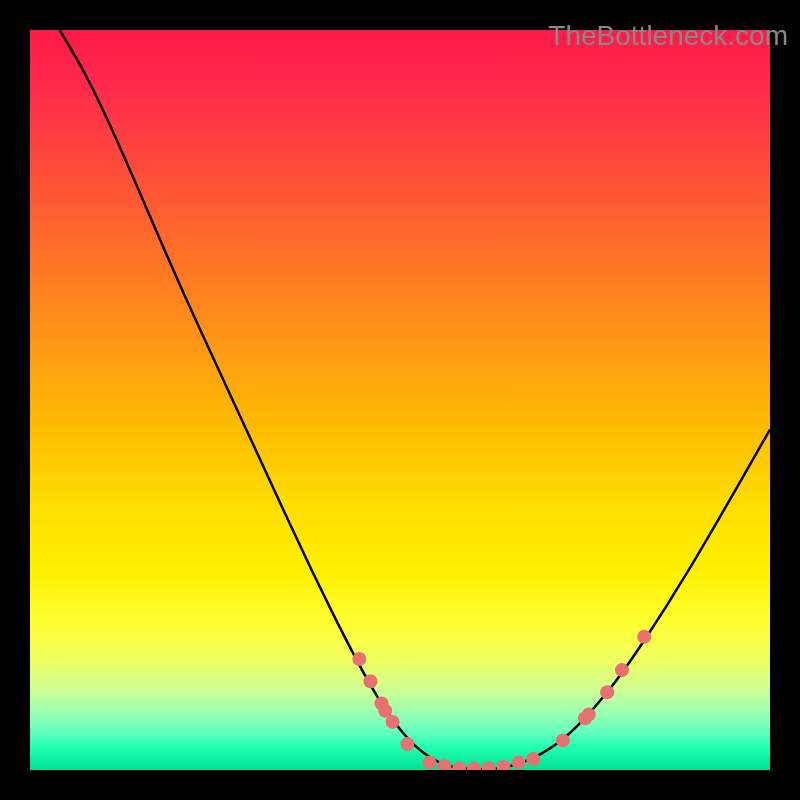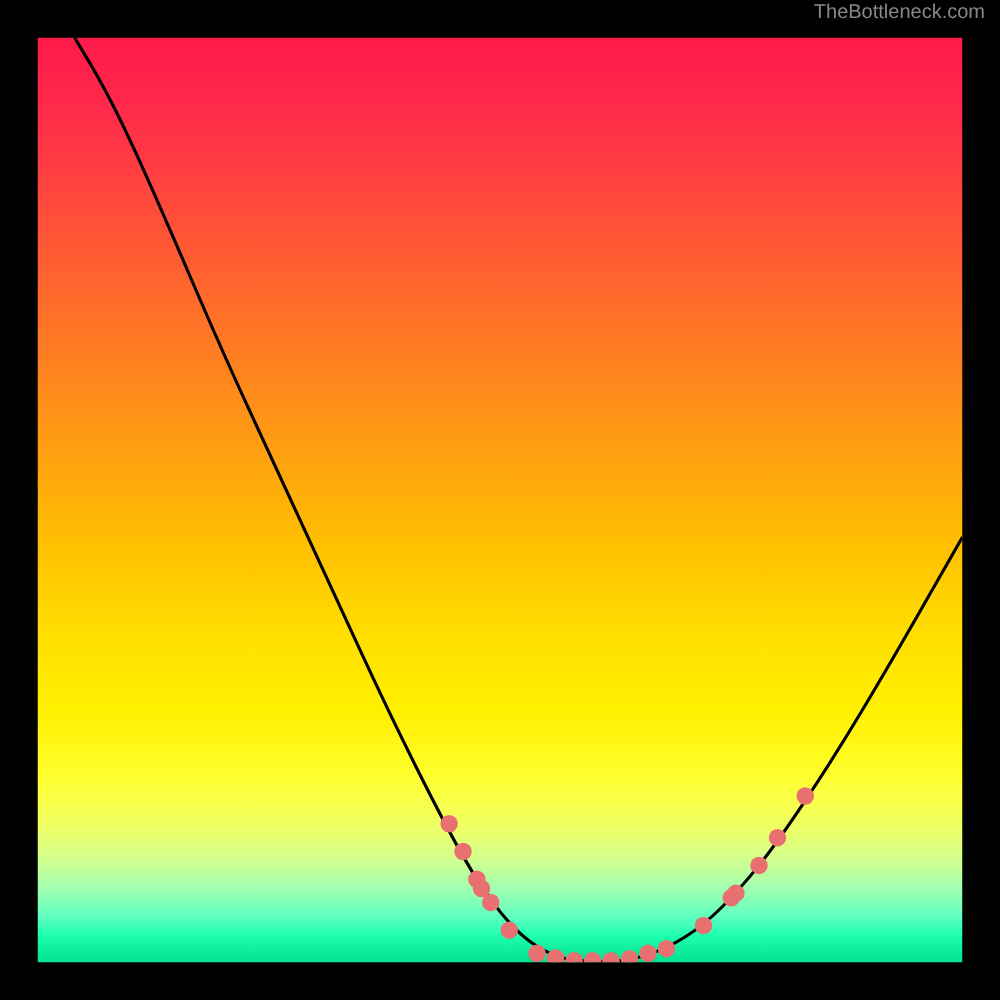--- a/index.html
+++ b/index.html
@@ -5,24 +5,24 @@
   * { margin: 0; padding: 0; box-sizing: border-box; }
   body {
     width: 800px;
     height: 800px;
     background: #000;
     position: relative;
     font-family: Arial, sans-serif;
   }
   .attribution {
     position: absolute;
-    top: 1px;
+    top: 20px;
     right: 12px;
     color: #888;
-    font-size: 16px;
+    font-size: 28px;
     font-weight: 400;
     z-index: 10;
   }
   .plot-area {
     position: absolute;
     left: 30px;
     top: 30px;
     width: 740px;
     height: 740px;
     overflow: hidden;

